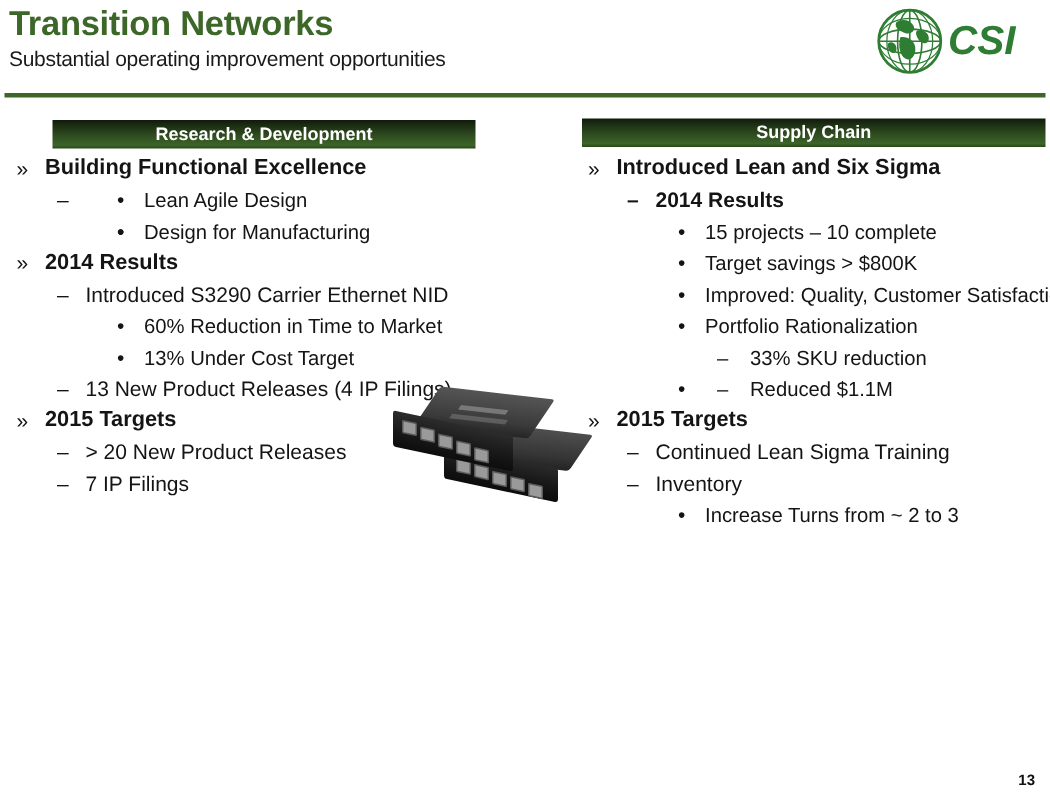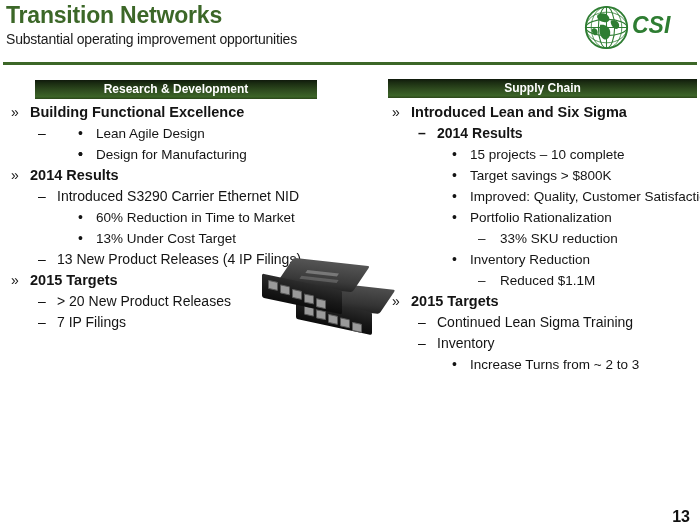--- a/index.html
+++ b/index.html
@@ -64,21 +64,21 @@
     position: absolute;
     left: 10px;
     top: 2px;
     width: 45px;
     height: 45px;
   }
   #brand-logo .wordmark {
     position: absolute;
     left: 58px;
     top: 9px;
-    font-size: 23px;
+    font-size: 27px;
     font-weight: bold;
     font-style: italic;
     color: #2e7d32;
     letter-spacing: 0px;
   }
 
   
   .section-bar {
     position: absolute;
     height: 19px;
@@ -230,21 +230,21 @@
     background: #8a8a8a;
     height: 3px;
     opacity: 0.75;
   }
 
   
   #page-number {
     position: absolute;
     right: 10px;
     bottom: 6px;
-    font-size: 16px;
+    font-size: 10px;
     font-weight: bold;
     color: #111111;
     margin-left: 30px;
   }
 </style>
 </head>
 <body>
 
 <div id="slide-header">
   <div id="page-title">Transition Networks</div>
@@ -349,21 +349,20 @@
     <div class="bullet lvl3">
       <span class="marker">•</span>
       <span class="txt">Portfolio Rationalization</span>
     </div>
     <div class="bullet lvl4">
       <span class="marker">–</span>
       <span class="txt">33% SKU reduction</span>
     </div>
     <div class="bullet lvl3">
       <span class="marker">•</span>
-      <span class="txt">Inventory Reduction</span>
     </div>
     <div class="bullet lvl4">
       <span class="marker">–</span>
       <span class="txt">Reduced $1.1M</span>
     </div>
     <div class="bullet lvl1 bold">
       <span class="marker">»</span>
       <span class="txt">2015 Targets</span>
     </div>
     <div class="bullet lvl2">

